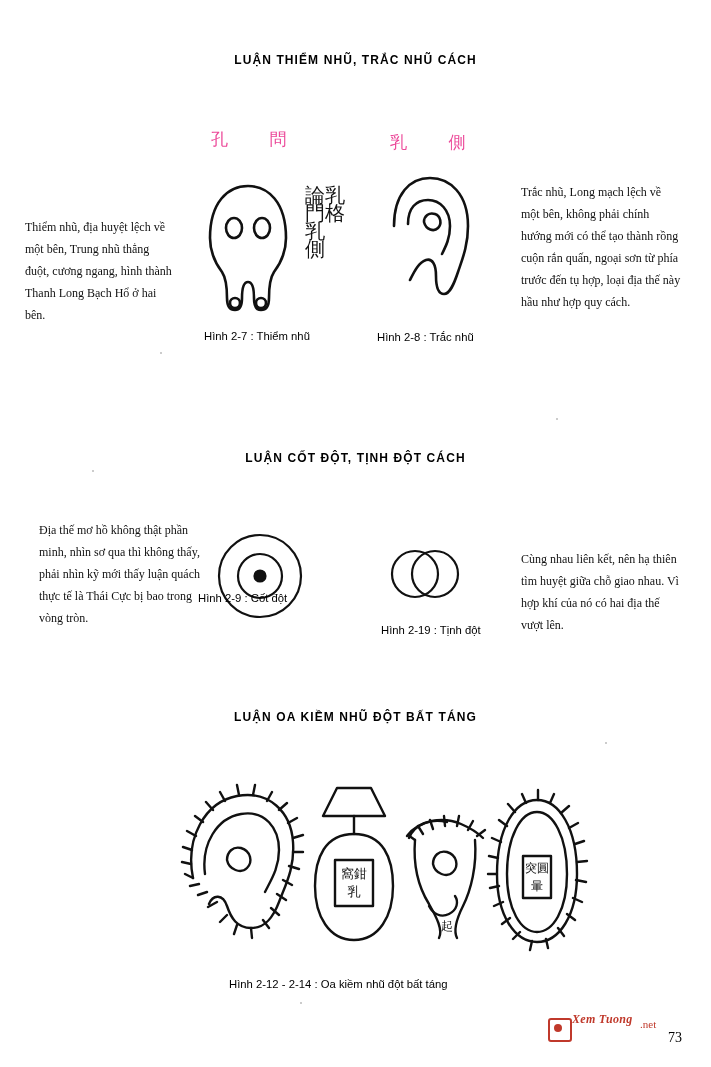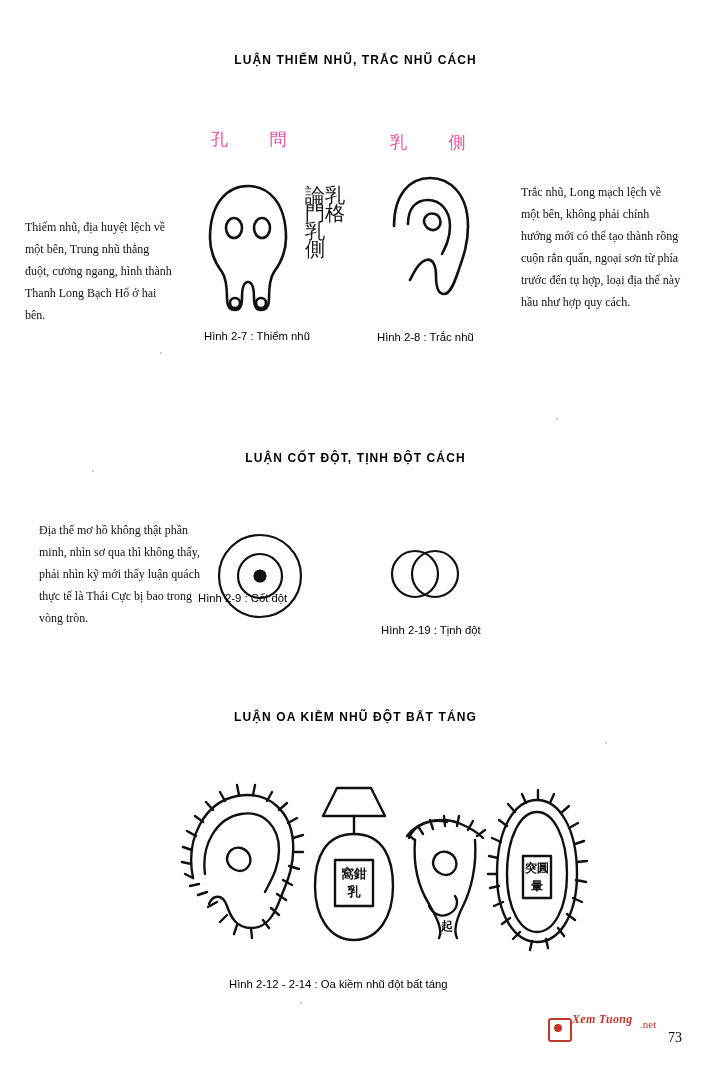--- a/index.html
+++ b/index.html
@@ -75,21 +75,21 @@
   }
   #cn-vert1{left:283px;top:186px;}
   #cn-vert2{left:303px;top:186px;}
 
   
   .fig{position:absolute;}
   #fig27{left:196px;top:172px;width:104px;height:145px;}
   #fig28{left:384px;top:168px;width:96px;height:140px;}
   #fig29{left:215px;top:531px;width:90px;height:90px;}
   #fig210{left:390px;top:545px;width:70px;height:58px;}
-  #fig212{left:175px;top:782px;width:370px;height:185px;font-weight:bold;}
+  #fig212{left:175px;top:782px;width:370px;height:185px;}
 
   svg{display:block;overflow:visible;}
 
   
   #wm{
     position:absolute;left:548px;top:1012px;width:140px;height:40px;
   }
   #wm .wmbox{
     width:20px;height:20px;border:2px solid #c0392b;border-radius:3px;
     position:absolute;left:0;top:6px;
@@ -165,20 +165,21 @@
                  C66,70 62,78 58,86"></path>
         <path d="M40,54 C40,48 45,44 51,46 C57,48 58,56 54,60 C50,64 42,62 40,54 Z"></path>
       </g>
     </svg>
   </div>
   <div class="caption" id="cap2">Hình 2-8 : Trắc nhũ</div>
 
   <div class="section-title" id="sec2-title">LUẬN CỐT ĐỘT, TỊNH ĐỘT CÁCH</div>
 
   <div class="para" id="p3">Địa thế mơ hồ không thật phần minh, nhìn sơ qua thì không thấy, phải nhìn kỹ mới thấy luận quách thực tế là Thái Cực bị bao trong vòng tròn.</div>
+  <div class="para" id="p4">Cùng nhau liên kết, nên hạ thiên tìm huyệt giữa chỗ giao nhau. Vì hợp khí của nó có hai địa thế vượt lên.</div>
 
   <div class="fig" id="fig29">
     <svg width="90" height="90" viewBox="0 0 90 90">
       <g fill="none" stroke="#111" stroke-width="2.2">
         <circle cx="45" cy="45" r="41"></circle>
         <circle cx="45" cy="45" r="22"></circle>
         <circle cx="45" cy="45" r="5.5" fill="#111"></circle>
       </g>
     </svg>
   </div>

